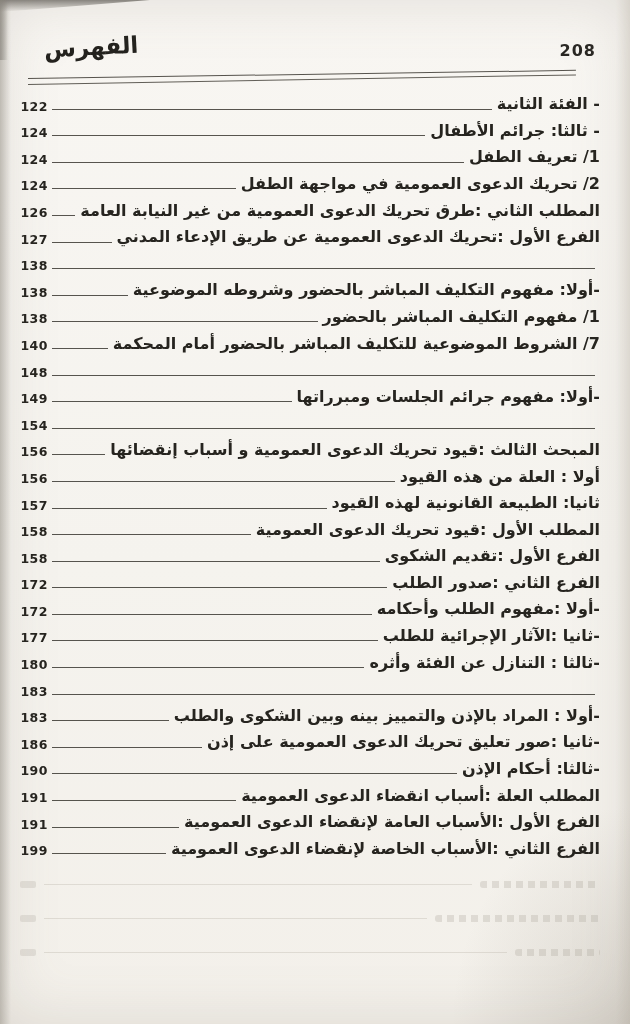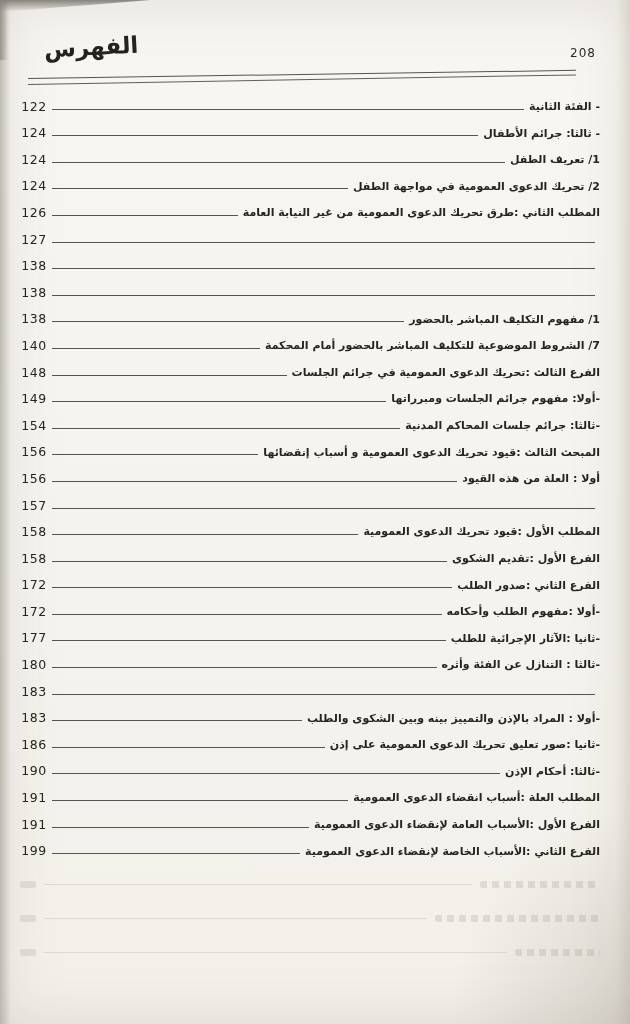--- a/index.html
+++ b/index.html
@@ -54,52 +54,52 @@
     position:absolute;top:34px;left:30px;right:34px;
     display:flex;justify-content:space-between;align-items:flex-end;
   }
   .title{
     font-size:23px;font-weight:bold;color:#24231f;
     transform:rotate(-3deg);
     margin-left:14px;
     letter-spacing:0;
   }
   .pagenum{
-    font-size:12px;font-weight:normal;color:#2a2824;letter-spacing:1px;
+    font-size:16px;font-weight:bold;color:#2a2824;letter-spacing:1px;
   }
   .rule{
     position:absolute;left:28px;width:548px;height:0;
     transform-origin:left center;
   }
   .rule1{top:78px;border-top:1.7px solid #56534d;transform:rotate(-0.85deg);}
   .rule2{top:84px;border-top:1.4px solid #605d56;transform:rotate(-1.0deg);}
 
   
   .toc{
     position:absolute;top:88px;right:30px;left:20px;
     direction:rtl;
   }
   .toc-row{
     display:flex;align-items:flex-end;
     height:26.6px;
   }
   .toc-label{
-    font-size:11px;font-weight:700;color:#26241f;
+    font-size:16px;font-weight:700;color:#26241f;
     white-space:nowrap;line-height:1.15;
     padding-bottom:1px;
   }
   .toc-leader{
     flex:1 1 auto;min-width:10px;
     border-bottom:1.4px solid #45423c;
     margin:0 5px 5px 4px;
     opacity:.9;
   }
   .toc-page{
-    font-size:12.5px;font-weight:400;color:#26241f;
-    direction:ltr;text-align:center;min-width:28px;
+    font-size:12.5px;font-weight:700;color:#26241f;
+    direction:ltr;text-align:right;min-width:28px;
     padding-bottom:1px;letter-spacing:.5px;margin-top:37px;
   }
 
   
   .ghosts{
     position:absolute;top:854px;right:30px;left:20px;
     direction:rtl;opacity:.5;filter:blur(.6px);
   }
   .ghost-row{display:flex;align-items:flex-end;height:34px;}
   .ghost-text{
@@ -152,67 +152,68 @@
         <span class="toc-label">2/ تحريك الدعوى العمومية في مواجهة الطفل</span>
         <span class="toc-leader"></span>
         <span class="toc-page">124</span>
       </div>
       <div class="toc-row">
         <span class="toc-label">المطلب الثاني :طرق تحريك الدعوى العمومية من غير النيابة العامة</span>
         <span class="toc-leader"></span>
         <span class="toc-page">126</span>
       </div>
       <div class="toc-row">
+        <span class="toc-label">الفرع الأول :تحريك الدعوى العمومية عن طريق الإدعاء المدني</span>
         <span class="toc-leader"></span>
         <span class="toc-page">127</span>
       </div>
       <div class="toc-row">
         <span class="toc-leader"></span>
         <span class="toc-page">138</span>
       </div>
       <div class="toc-row">
+        <span class="toc-label">-أولا: مفهوم التكليف المباشر بالحضور وشروطه الموضوعية</span>
         <span class="toc-leader"></span>
         <span class="toc-page">138</span>
       </div>
       <div class="toc-row">
         <span class="toc-label">1/ مفهوم التكليف المباشر بالحضور</span>
         <span class="toc-leader"></span>
         <span class="toc-page">138</span>
       </div>
       <div class="toc-row">
         <span class="toc-label">7/ الشروط الموضوعية للتكليف المباشر بالحضور أمام المحكمة</span>
         <span class="toc-leader"></span>
         <span class="toc-page">140</span>
       </div>
       <div class="toc-row">
-        <span class="toc-label">الفرع الثالث :تحريك الدعوى العمومية في جرائم الجلسات</span>
         <span class="toc-leader"></span>
         <span class="toc-page">148</span>
       </div>
       <div class="toc-row">
         <span class="toc-label">-أولا: مفهوم جرائم الجلسات ومبرراتها</span>
         <span class="toc-leader"></span>
         <span class="toc-page">149</span>
       </div>
       <div class="toc-row">
-        <span class="toc-label">-ثالثا: جرائم جلسات المحاكم المدنية</span>
         <span class="toc-leader"></span>
         <span class="toc-page">154</span>
       </div>
       <div class="toc-row">
         <span class="toc-label">المبحث الثالث :قيود تحريك الدعوى العمومية و أسباب إنقضائها</span>
         <span class="toc-leader"></span>
         <span class="toc-page">156</span>
       </div>
       <div class="toc-row">
         <span class="toc-label">أولا : العلة من هذه القيود</span>
         <span class="toc-leader"></span>
         <span class="toc-page">156</span>
       </div>
       <div class="toc-row">
+        <span class="toc-label">ثانيا: الطبيعة القانونية لهذه القيود</span>
         <span class="toc-leader"></span>
         <span class="toc-page">157</span>
       </div>
       <div class="toc-row">
         <span class="toc-label">المطلب الأول :قيود تحريك الدعوى العمومية</span>
         <span class="toc-leader"></span>
         <span class="toc-page">158</span>
       </div>
       <div class="toc-row">
         <span class="toc-label">الفرع الأول :تقديم الشكوى</span>

